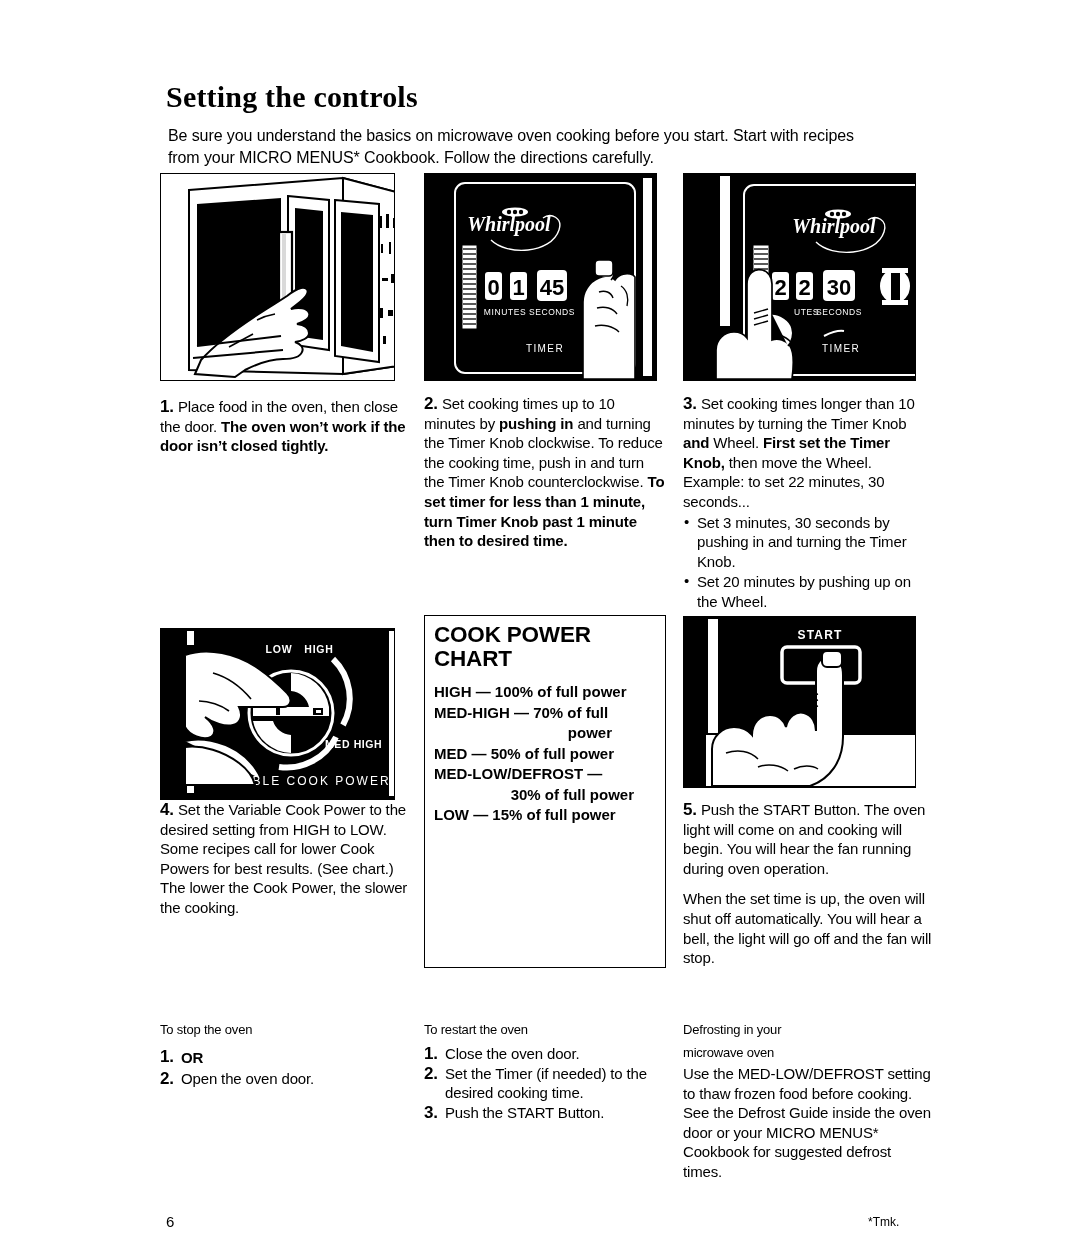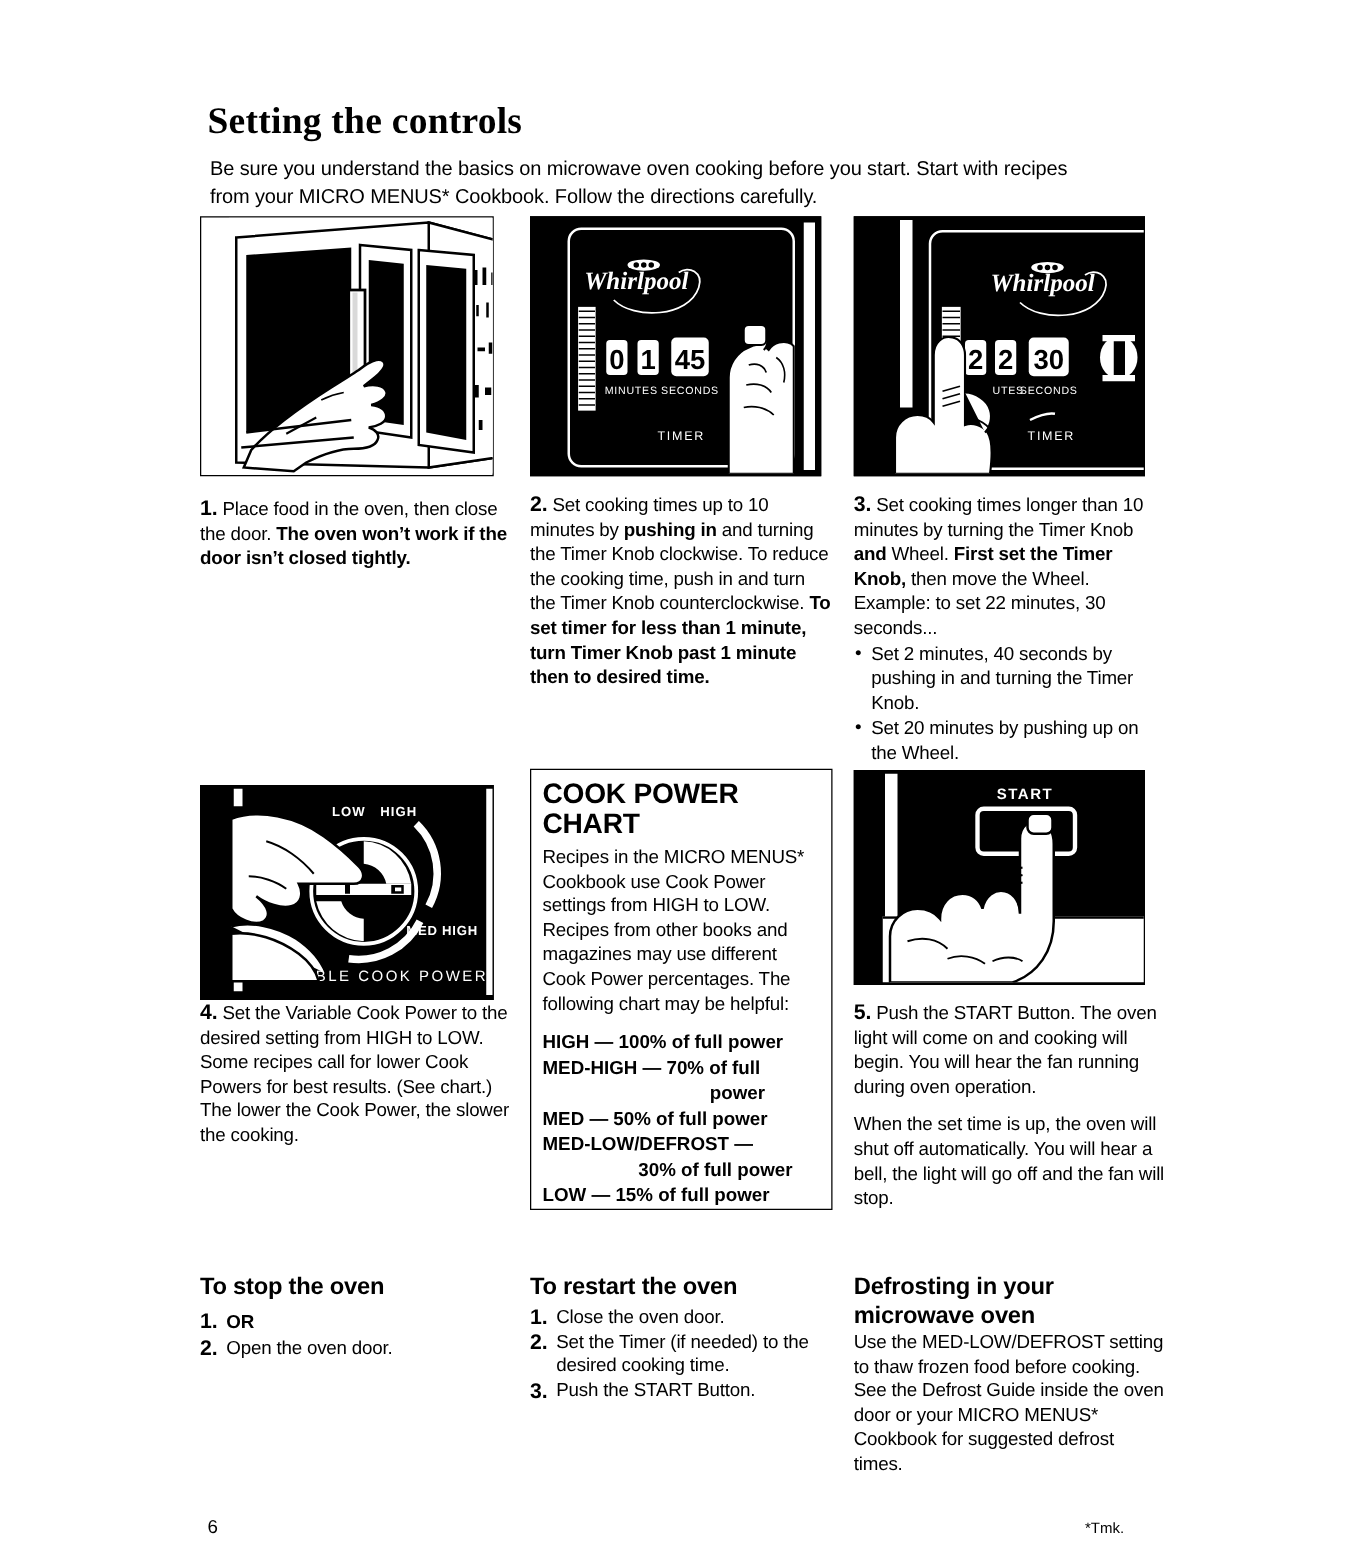--- a/index.html
+++ b/index.html
@@ -34,21 +34,21 @@
   .fig.dark { background:#000; }
 
   .steptext { position:absolute; font-size:15px; line-height:19.6px; letter-spacing:-0.15px; }
   .steptext b { font-weight:bold; }
   .stepnum { font-weight:bold; font-size:17px; }
   .bullets { margin:0; padding-left:0; list-style:none; }
   .bullets li { position:relative; padding-left:14px; margin-top:1px; }
   .bullets li:before { content:"\2022"; position:absolute; left:1px; top:-1px; }
 
   .sechead {
-    position:absolute; font-weight:bold; font-size:19px; line-height:23px;
+    position:absolute; font-weight:normal; font-size:13px; line-height:23px;
     letter-spacing:-0.2px;
   }
 
   
   .cpbox {
     position:absolute; left:424px; top:583px; width:242px; height:353px;
     border:1.7px solid #000; background:#fff; padding:7px 9px 0 9px;
   }
   .cptitle { font-weight:bold; font-size:22.5px; line-height:24px; letter-spacing:-0.2px; }
   .cpbody { font-size:15px; line-height:19.6px; margin-top:5px; letter-spacing:-0.15px; }
@@ -240,21 +240,21 @@
 
   <div class="steptext col2" style="top:362px;">
     <span class="stepnum">2.</span>
     <span>Set cooking times up to 10 minutes by </span><b>pushing in</b><span> and turning the Timer Knob clockwise. To reduce the cooking time, push in and turn the Timer Knob counterclockwise. </span><b>To set timer for less than 1 minute, turn Timer Knob past 1 minute then to desired time.</b>
   </div>
 
   <div class="steptext col3" style="top:362px;">
     <span class="stepnum">3.</span>
     <span>Set cooking times longer than 10 minutes by turning the Timer Knob </span><b>and</b><span> Wheel. </span><b>First set the Timer Knob,</b><span> then move the Wheel. Example: to set 22 minutes, 30 seconds...</span>
     <ul class="bullets">
-      <li>Set 2 minutes, 40 seconds by pushing in and turning the Timer Knob.</li>
+      <li>Set 3 minutes, 30 seconds by pushing in and turning the Timer Knob.</li>
       <li>Set 20 minutes by pushing up on the Wheel.</li>
     </ul>
   </div>
 
   <div class="fig dark" style="left:160px; top:596px; width:235px; height:172px;">
     <svg width="232" height="169" viewBox="0 0 232 169">
       <rect x="0" y="0" width="232" height="169" fill="#000"></rect>
 
       <rect x="206" y="2" width="7" height="165" fill="#fff"></rect>
       <rect x="218" y="2" width="6" height="165" fill="#fff"></rect>
@@ -287,21 +287,20 @@
       <path d="M2,112 C18,108 38,112 54,122 C66,130 74,140 78,150" fill="#fff" stroke="#000" stroke-width="2"></path>
       <path d="M2,118 C20,116 40,122 56,134 C64,140 70,148 72,156 L2,156 Z" fill="#fff" stroke="#000" stroke-width="2"></path>
     </svg>
   </div>
 
   <div class="cpbox">
     <div class="cptitle">
       <div>COOK POWER</div>
       <div>CHART</div>
     </div>
-    <div class="cpbody">Recipes in the MICRO MENUS* Cookbook use Cook Power settings from HIGH to LOW. Recipes from other books and magazines may use different Cook Power percentages. The following chart may be helpful:</div>
     <div class="cplist">
       <div>HIGH — 100% of full power</div>
       <div>MED-HIGH — 70% of full</div>
       <span class="ind1">power</span>
       <div>MED — 50% of full power</div>
       <div>MED-LOW/DEFROST —</div>
       <span class="ind2">30% of full power</span>
       <div>LOW — 15% of full power</div>
     </div>
   </div>

